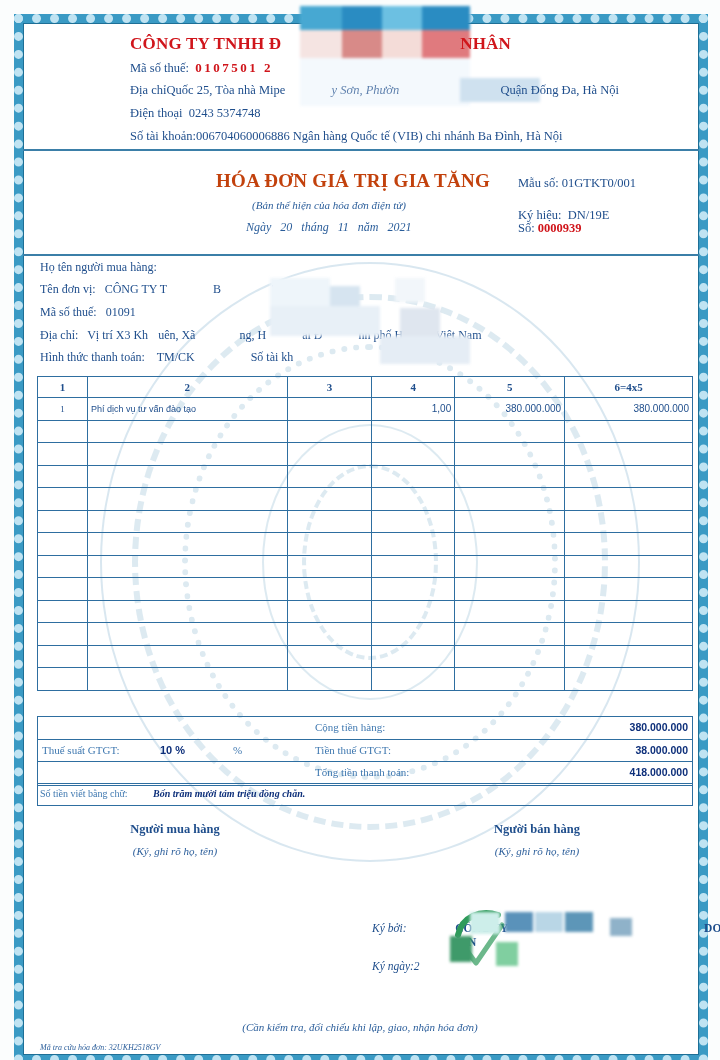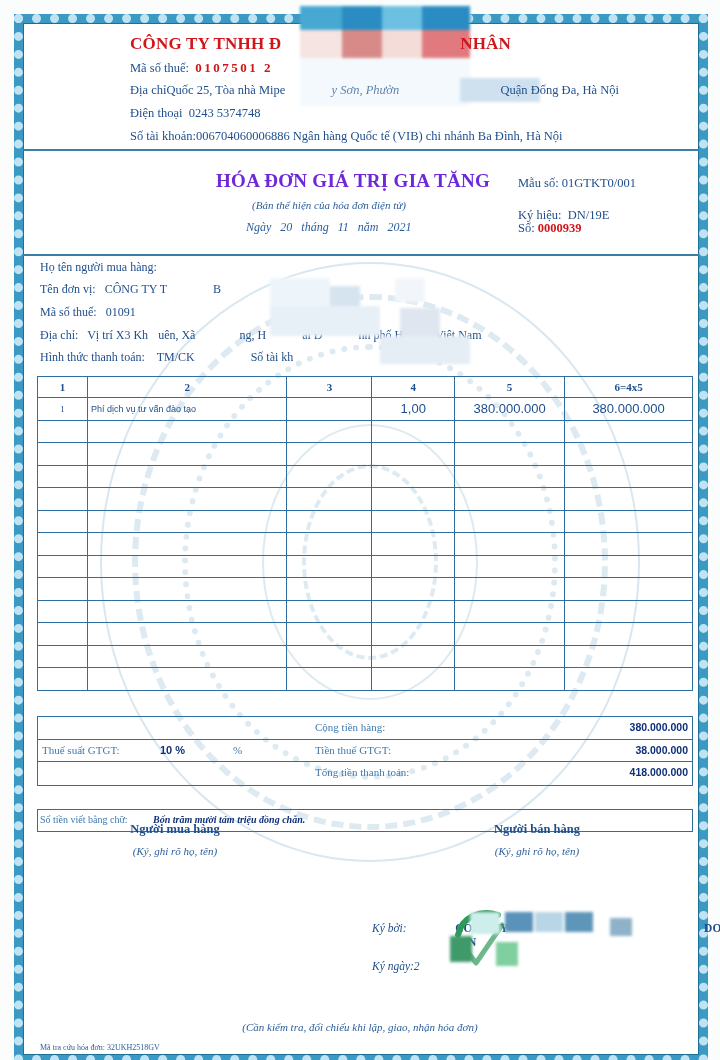--- a/index.html
+++ b/index.html
@@ -32,60 +32,60 @@
   .abs { position: absolute; }
 
   .company-name { left: 130px; top: 34px; font-size: 17px; font-weight: bold; color: #d0151b; letter-spacing: 0.2px; }
   .hdr-line { left: 130px; font-size: 12.5px; color: #1f4e8c; white-space: nowrap; }
   .tax-code-val { color: #d0151b; font-weight: bold; letter-spacing: 2.5px; font-size: 13px; }
 
   .blur-box { position: absolute; filter: blur(1.5px); }
 
   .hr { position: absolute; left: 23px; width: 676px; height: 2px; background: #3b7fa8; }
 
-  .inv-title { left: 216px; top: 170px; font-size: 19px; font-weight: bold; color: #6d28d9; letter-spacing: 0.3px; }
+  .inv-title { left: 216px; top: 170px; font-size: 19px; font-weight: bold; color: #c2410c; letter-spacing: 0.3px; }
   .inv-sub { left: 252px; top: 199px; font-size: 11px; font-style: italic; color: #2a5d9a; }
   .inv-date { left: 246px; top: 220px; font-size: 12px; font-style: italic; color: #2a5d9a; word-spacing: 6px; }
   .inv-meta { left: 518px; font-size: 12.5px; color: #1f4e8c; }
   .inv-no { color: #d0151b; font-weight: bold; }
 
   .buyer-line { left: 40px; font-size: 12px; color: #1f4e8c; white-space: nowrap; }
 
   table.items {
     position: absolute; left: 37px; top: 376px; width: 656px;
     border-collapse: collapse; font-size: 11px; color: #1f4e8c;
   }
   table.items td, table.items th { border: 1.5px solid #2e6ea0; height: 22.5px; padding: 0 3px; }
   table.items th { font-weight: bold; text-align: center; height: 21px; font-size: 11px; }
   table.items tr.idx td { font-weight: bold; text-align: center; height: 21px; }
-  table.items td.num { text-align: center; font-size: 13px; font-family: "Liberation Sans", sans-serif; }
+  table.items td.num { text-align: right; font-size: 10px; font-family: "Liberation Sans", sans-serif; }
   table.items td.desc { font-size: 9px; font-family: "Liberation Sans", sans-serif; }
   table.items td.stt { text-align: center; font-size: 9px; }
 
   .summary { position: absolute; left: 37px; top: 716px; width: 656px; border: 1.5px solid #2e6ea0; font-size: 11px; }
   .summary .row { position: relative; height: 22.5px; border-bottom: 1.5px solid #2e6ea0; }
   .summary .row:last-child { border-bottom: none; }
   .summary .lbl { position: absolute; left: 277px; top: 4px; color: #3f78b0; }
   .summary .amt { position: absolute; right: 4px; top: 4px; font-weight: bold; color: #0d2f7a; font-family: "Liberation Sans", sans-serif; font-size: 10.5px; }
   .summary .vat-lbl { position: absolute; left: 4px; top: 4px; color: #3f78b0; }
   .summary .vat-val { position: absolute; left: 122px; top: 4px; font-weight: bold; color: #0d2f7a; font-family: "Liberation Sans", sans-serif; }
   .summary .vat-pct { position: absolute; left: 195px; top: 4px; color: #3f78b0; }
 
-  .words { position: absolute; left: 37px; top: 809px; width: 656px; height: 23px; border: 1.5px solid #2e6ea0; font-size: 10px; }
+  .words { position: absolute; left: 37px; top: 783px; width: 656px; height: 23px; border: 1.5px solid #2e6ea0; font-size: 10px; }
   .words .lbl { position: absolute; left: 2px; top: 4px; color: #3f78b0; }
   .words .val { position: absolute; left: 115px; top: 4px; font-weight: bold; font-style: italic; color: #0d2f7a; }
 
   .sig-title { font-size: 12.5px; font-weight: bold; color: #1f4e8c; text-align: center; width: 200px; }
   .sig-sub { font-size: 11px; font-style: italic; color: #2a5d9a; text-align: center; width: 200px; }
 
   .signed { left: 372px; font-size: 11.5px; font-style: italic; color: #1f4e8c; white-space: nowrap; }
   .signed .v { font-style: normal; font-weight: bold; margin-left: 40px; }
 
   .footer-note { left: 0; width: 720px; top: 1021px; text-align: center; font-size: 11px; font-style: italic; color: #2a5d9a; }
-  .lookup { left: 40px; top: 1043px; font-size: 8px; color: #2a5d9a; }
+  .lookup { left: 40px; top: 1043px; font-size: 8px; font-style: italic; color: #2a5d9a; }
 </style>
 </head>
 <body>
 
 <div class="page-border"></div>
 
 <div class="watermark">
   <div class="ring r1"></div>
     <div class="ring r2"></div>
     <div class="ring r3"></div>

